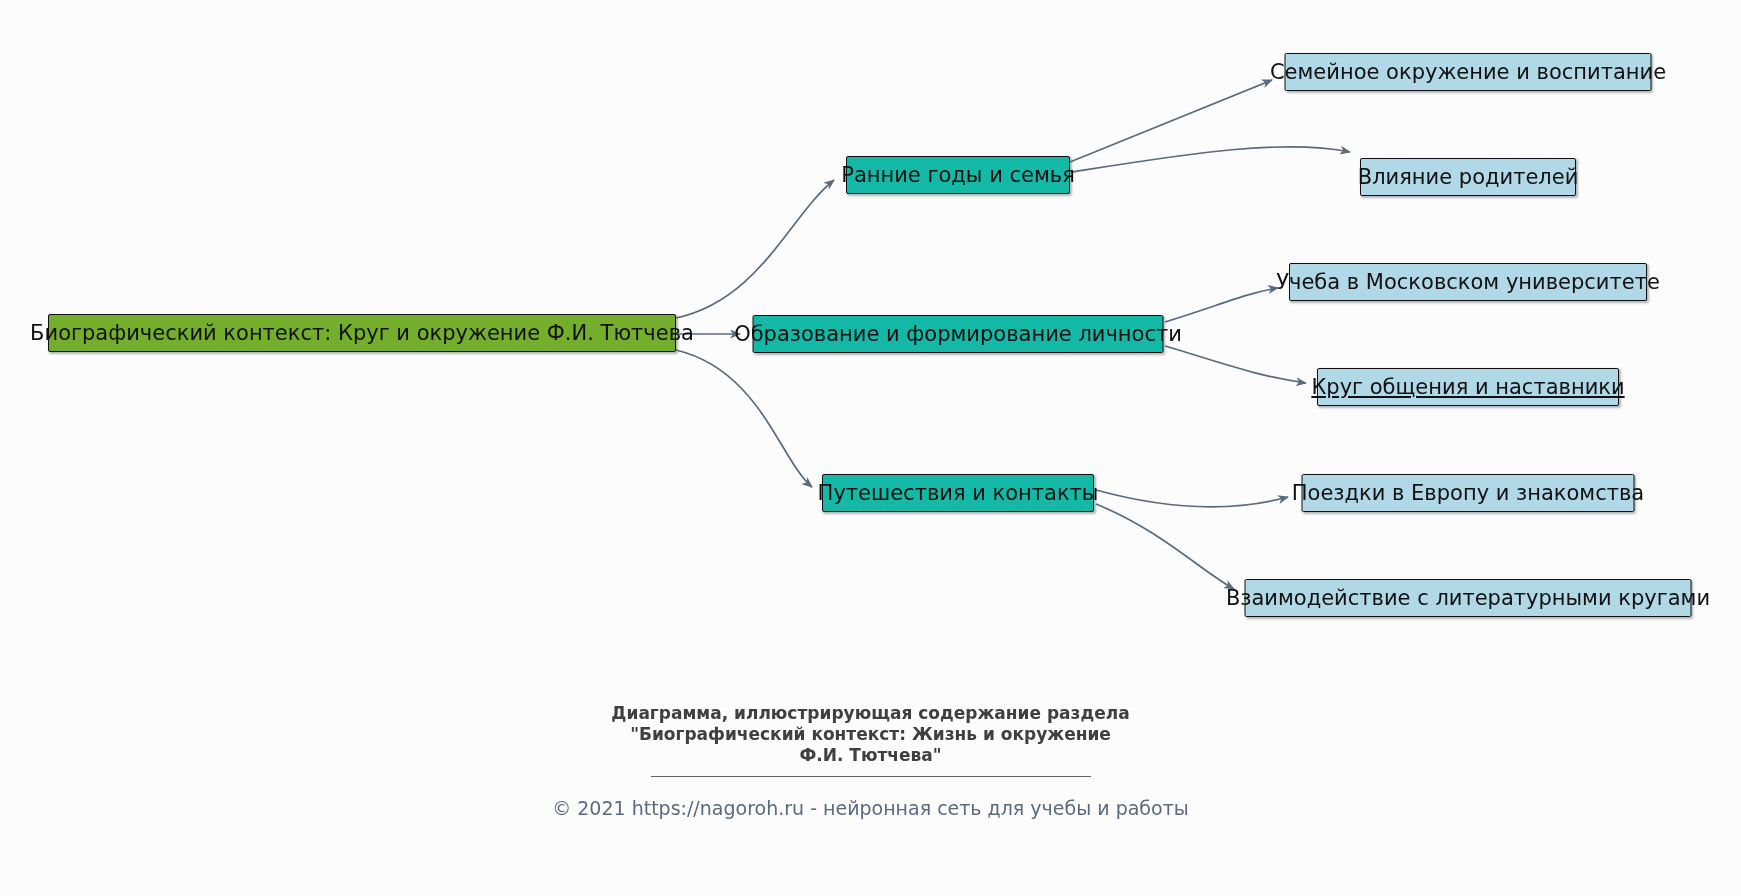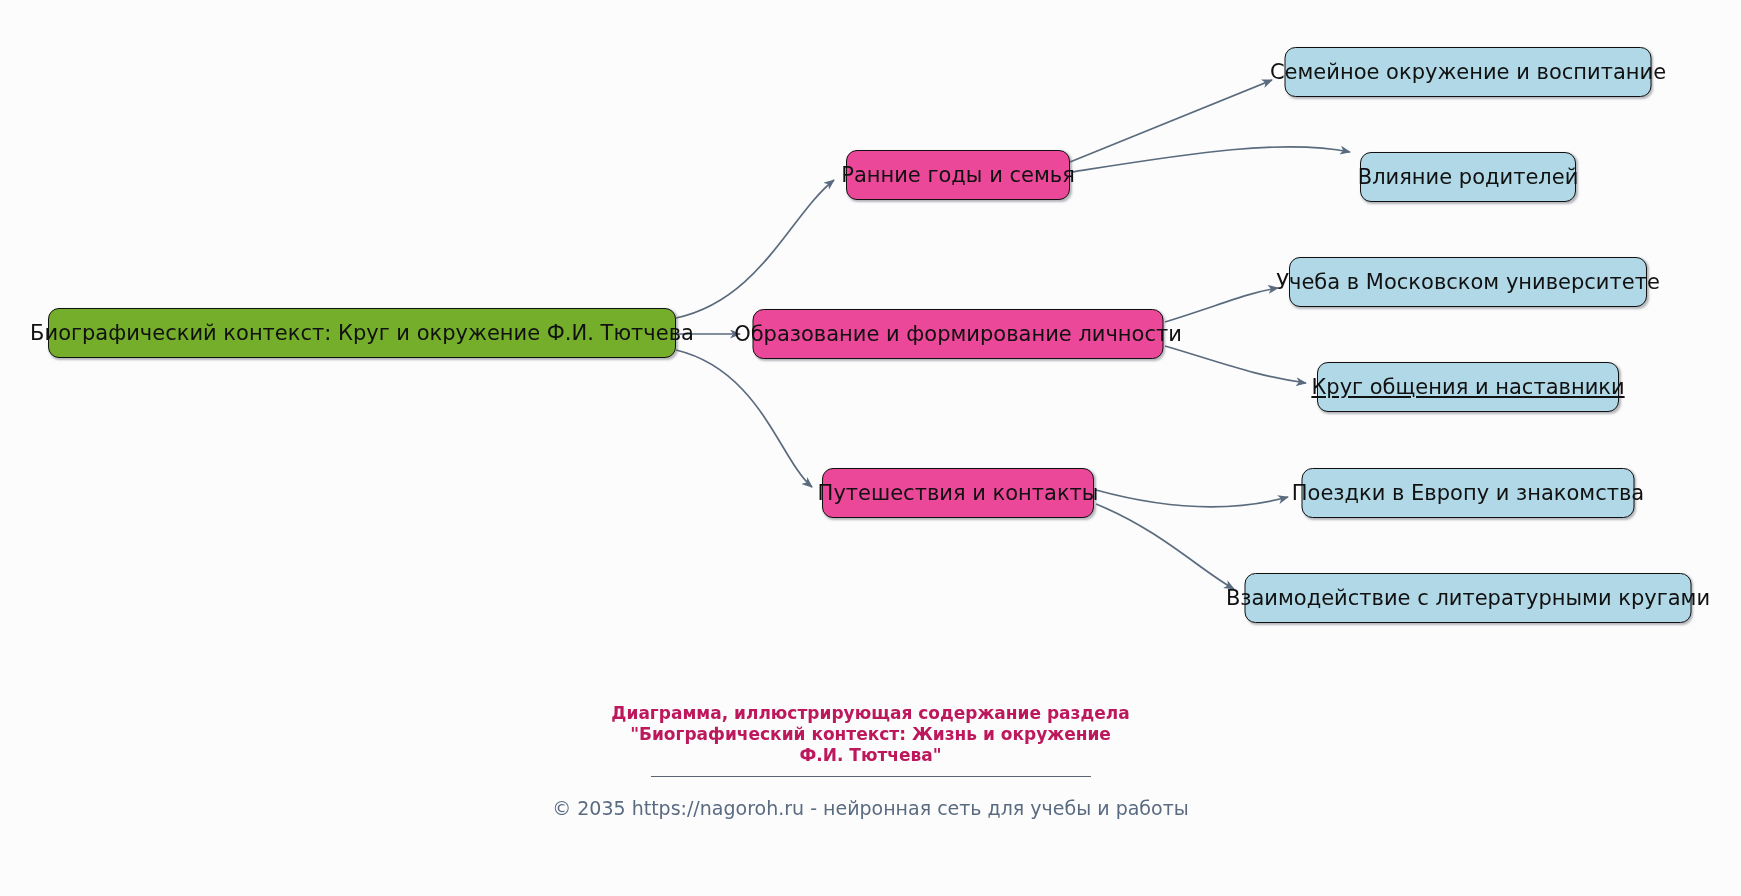--- a/index.html
+++ b/index.html
@@ -29,51 +29,51 @@
     width: 1741px;
     height: 896px;
     pointer-events: none;
   }
   .node {
     position: absolute;
     box-sizing: border-box;
     display: flex;
     align-items: center;
     justify-content: center;
-    border-radius: 11px;
+    border-radius: 2px;
     border: 1.3px solid #111111;
     color: #111111;
     font-size: 21px;
     line-height: 1;
     white-space: nowrap;
     padding: 4px 14px;
-    height: 50px;
+    height: 38px;
     transform: translate(-50%, -50%);
     box-shadow: 1.5px 1.5px 2.2px rgba(90, 95, 105, 0.45);
   }
   .node-root {
     background: #74ae2b;
   }
   .node-branch {
-    background: #ec4899;
+    background: #14b8a6;
     align-items: center;
   }
   .node-leaf {
     background: #b0d8e6;
   }
   #caption-block {
     position: absolute;
     left: 50%;
     transform: translateX(-50%);
     top: 703px;
     width: 900px;
     text-align: center;
   }
   .caption-line {
-    color: #be185d;
+    color: #404040;
     font-size: 17px;
     font-weight: bold;
     line-height: 21px;
     white-space: nowrap;
   }
   #caption-divider {
     width: 440px;
     height: 0;
     margin: 10px auto 0 auto;
     border-top: 1.4px solid #5a6472;
@@ -157,15 +157,15 @@
     <span>Взаимодействие с литературными кругами</span>
   </div>
 
   <div id="caption-block">
     <div class="caption-line">Диаграмма, иллюстрирующая содержание раздела</div>
     <div class="caption-line">"Биографический контекст: Жизнь и окружение</div>
     <div class="caption-line">Ф.И. Тютчева"</div>
     <div id="caption-divider"></div>
   </div>
 
-  <div id="footer-text">© 2035 https://nagoroh.ru - нейронная сеть для учебы и работы</div>
+  <div id="footer-text">© 2021 https://nagoroh.ru - нейронная сеть для учебы и работы</div>
 
 </div>
 
 </body></html>

